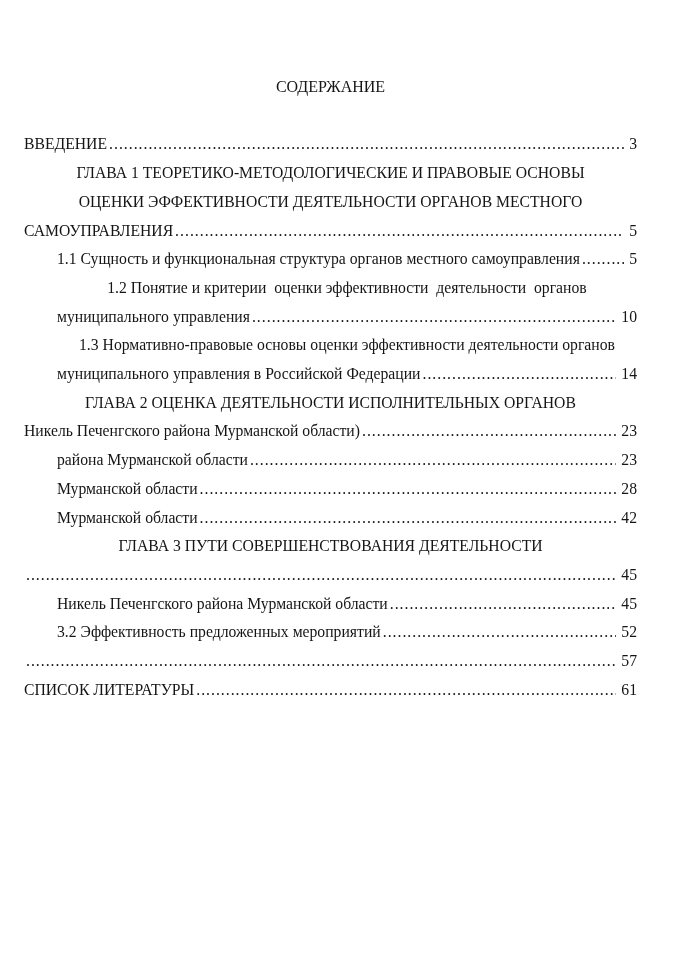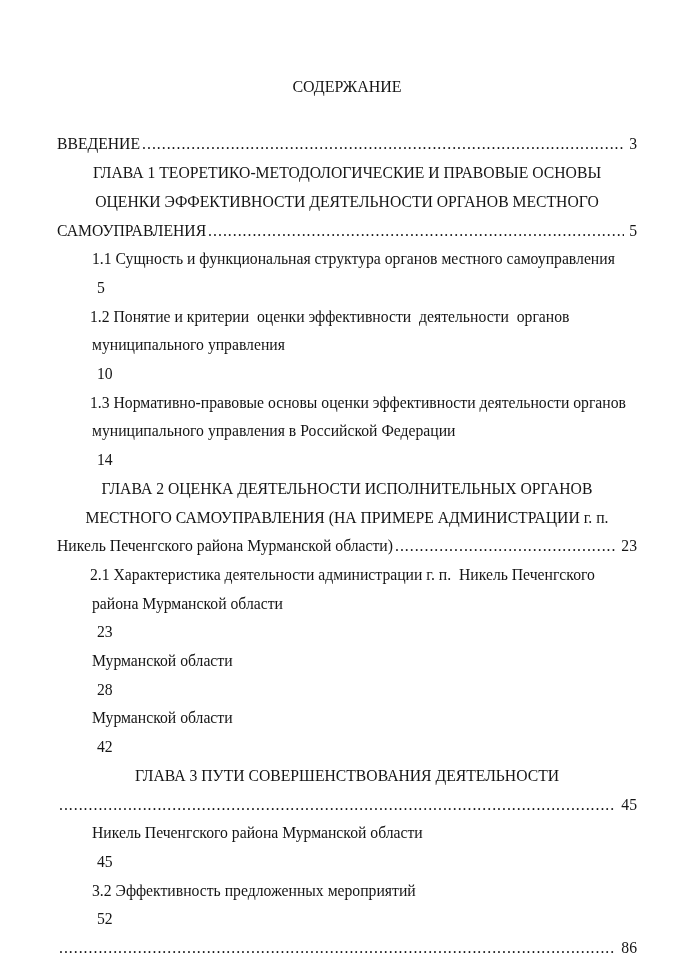--- a/index.html
+++ b/index.html
@@ -8,40 +8,40 @@
     width: 674px;
     height: 958px;
     font-family: "Liberation Serif", "DejaVu Serif", serif;
     color: #151515;
     overflow: hidden;
   }
   .page {
     width: 674px;
     height: 958px;
     background: #ffffff;
-    padding: 73px 37px 0 57px;
+    padding: 73px 37px 0 24px;
   }
   .doc-title {
     text-align: center;
     font-size: 16px;
     line-height: 28.7px;
     margin-bottom: 28.7px;
     white-space: pre;
   }
   .toc {
     font-size: 15.7px;
   }
   .toc-line {
     display: flex;
     align-items: baseline;
     line-height: 28.7px;
     overflow: hidden;
     justify-content: center;
   }
-  .toc-line.level-1 { padding-left: 33px; flex-direction: column; }
+  .toc-line.level-1 { padding-left: 33px; }
   .toc-text {
     white-space: pre;
     flex: 0 1 auto;
   }
   .leader {
     flex: 1 1 0;
     min-width: 0;
     overflow: hidden;
     white-space: nowrap;
     margin-left: 2px;
@@ -111,35 +111,27 @@
     <span class="toc-text">муниципального управления в Российской Федерации</span>
     <span class="leader"></span>
     <span class="page-num">14</span>
   </div>
 
   <div class="toc-line level-0">
     <span class="toc-text">ГЛАВА 2 ОЦЕНКА ДЕЯТЕЛЬНОСТИ ИСПОЛНИТЕЛЬНЫХ ОРГАНОВ</span>
 
   </div>
 
-  <div class="toc-line level-0">
-    <span class="toc-text">МЕСТНОГО САМОУПРАВЛЕНИЯ (НА ПРИМЕРЕ АДМИНИСТРАЦИИ г. п.</span>
-
-  </div>
 
   <div class="toc-line level-0">
     <span class="toc-text">Никель Печенгского района Мурманской области)</span>
     <span class="leader"></span>
     <span class="page-num">23</span>
   </div>
 
-  <div class="toc-line level-1">
-    <span class="toc-text">2.1 Характеристика деятельности администрации г. п.  Никель Печенгского</span>
-
-  </div>
 
   <div class="toc-line level-1">
     <span class="toc-text">района Мурманской области</span>
     <span class="leader"></span>
     <span class="page-num">23</span>
   </div>
 
 
   <div class="toc-line level-1">
     <span class="toc-text">Мурманской области</span>
@@ -172,21 +164,21 @@
   </div>
 
   <div class="toc-line level-1">
     <span class="toc-text">3.2 Эффективность предложенных мероприятий</span>
     <span class="leader"></span>
     <span class="page-num">52</span>
   </div>
 
   <div class="toc-line level-0">
     <span class="leader"></span>
-    <span class="page-num">86</span>
+    <span class="page-num">57</span>
   </div>
 
   <div class="toc-line level-0">
     <span class="toc-text">СПИСОК ЛИТЕРАТУРЫ</span>
     <span class="leader"></span>
     <span class="page-num">61</span>
   </div>
 </div>
 </div>
 

